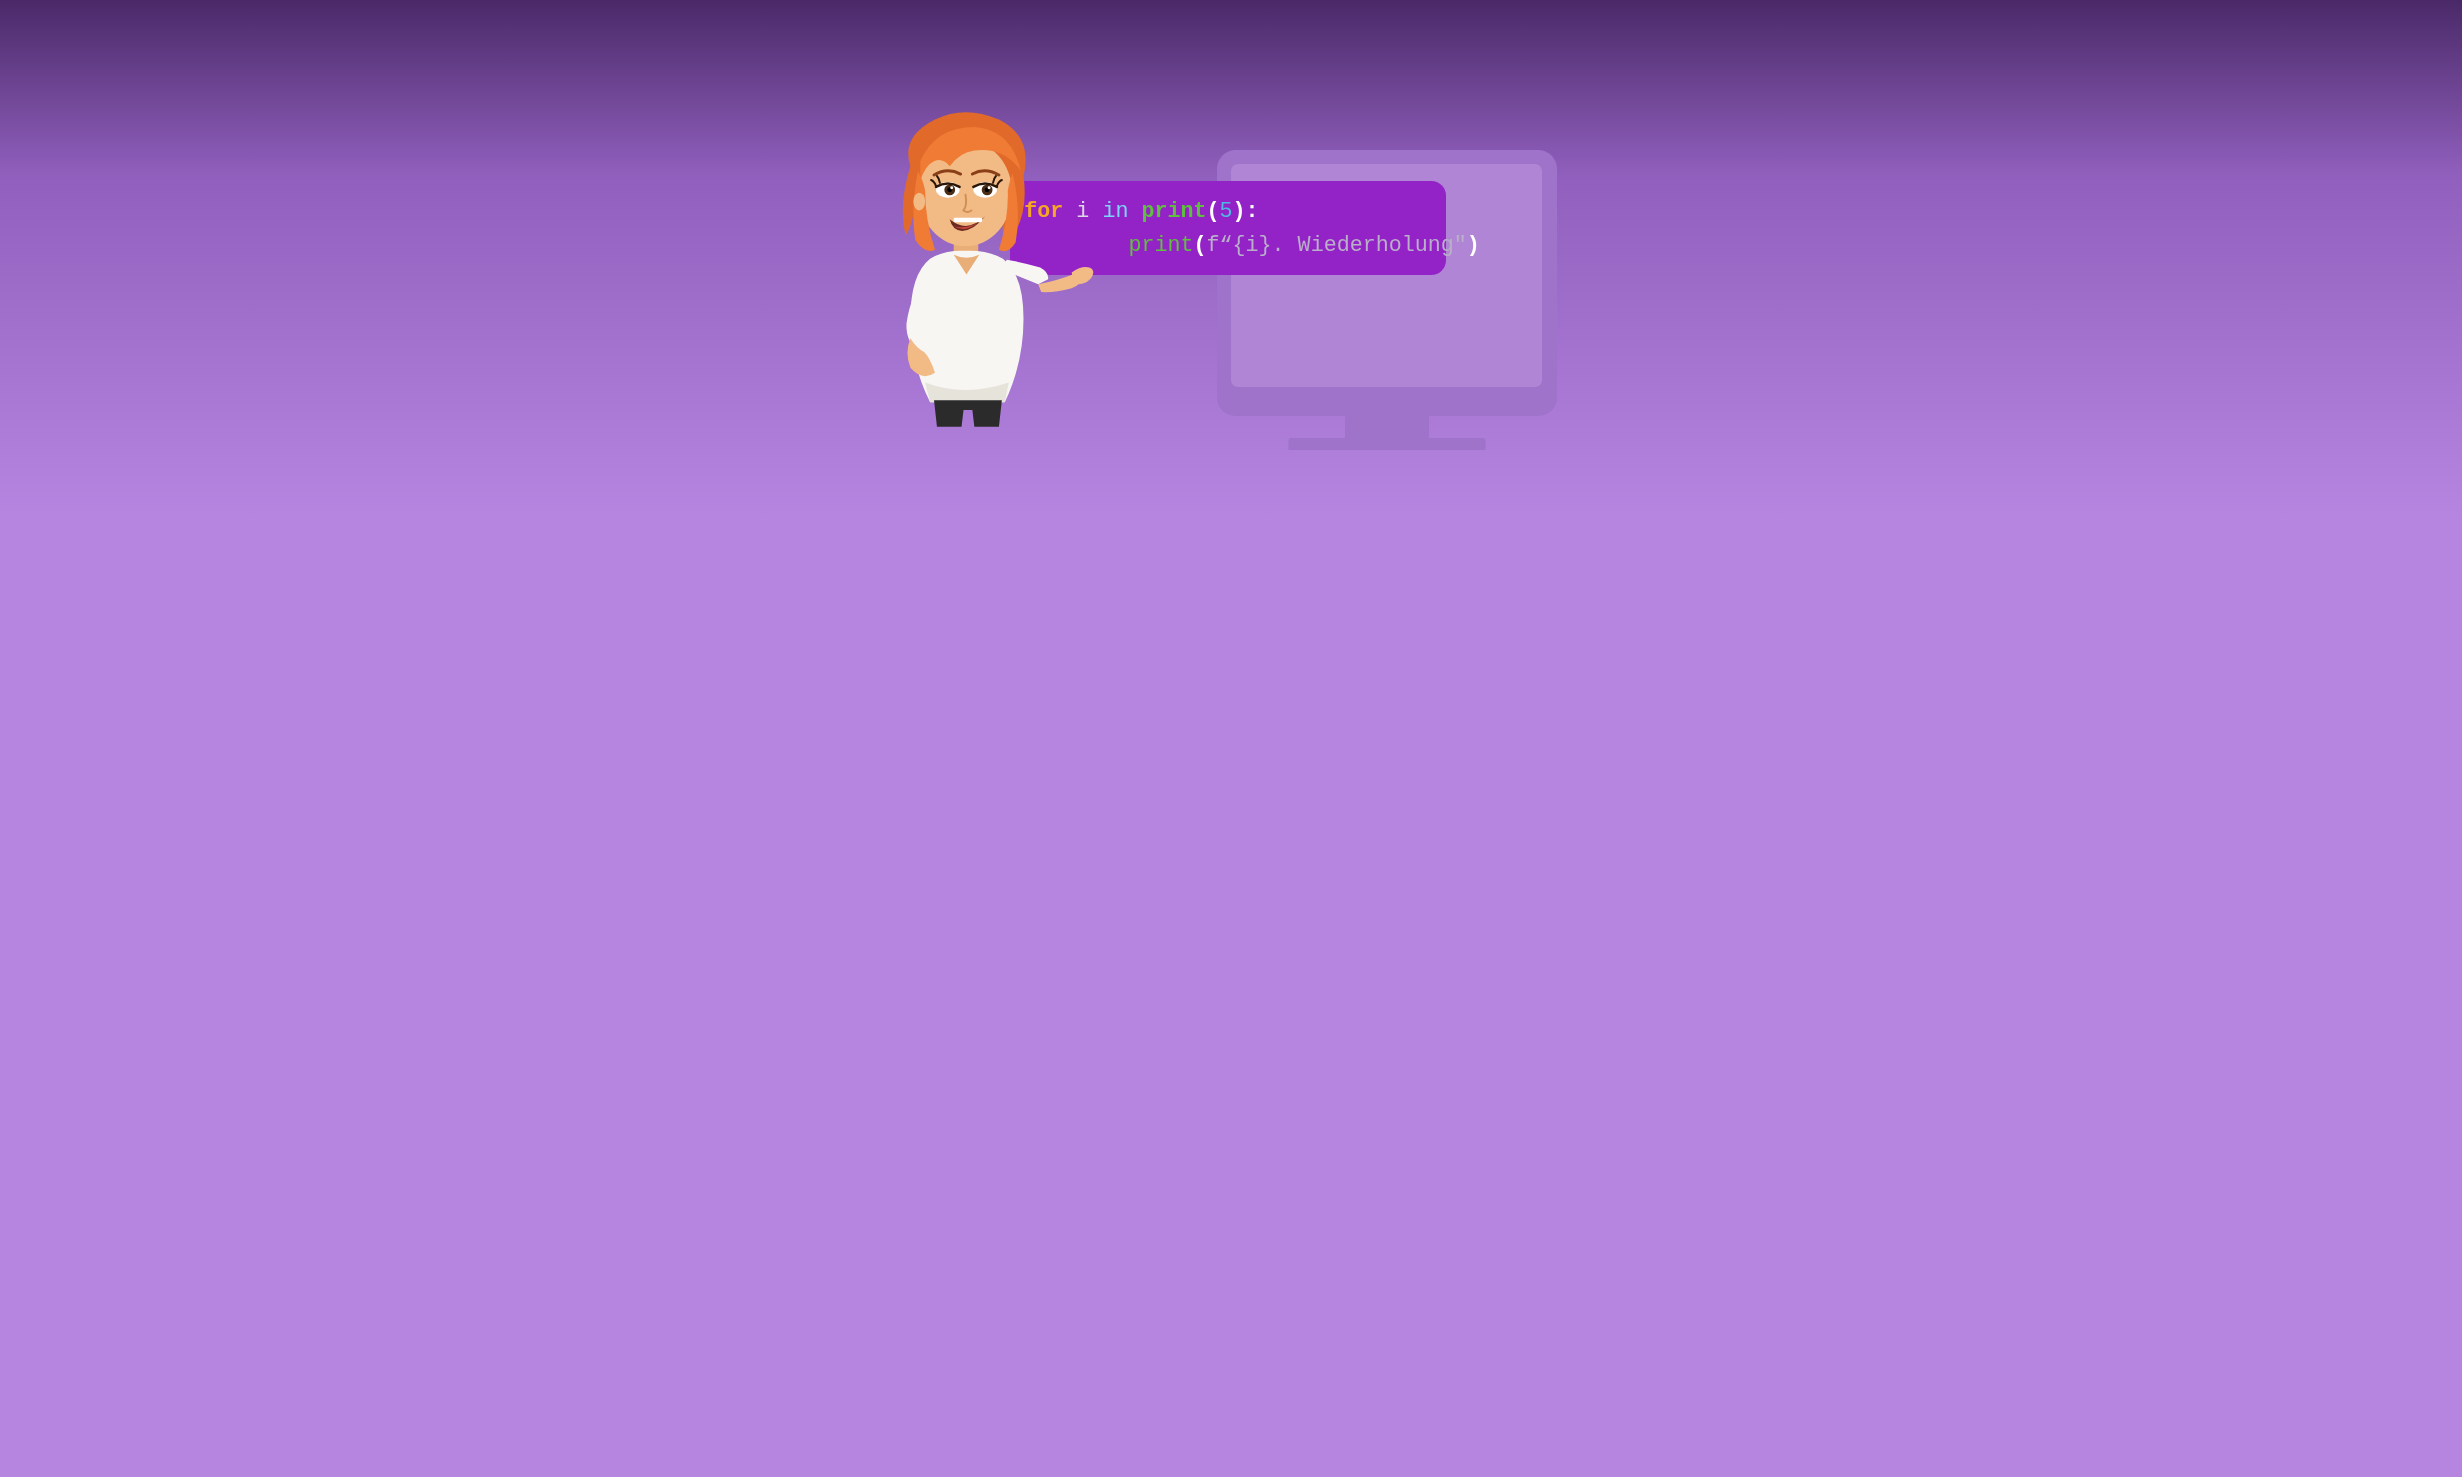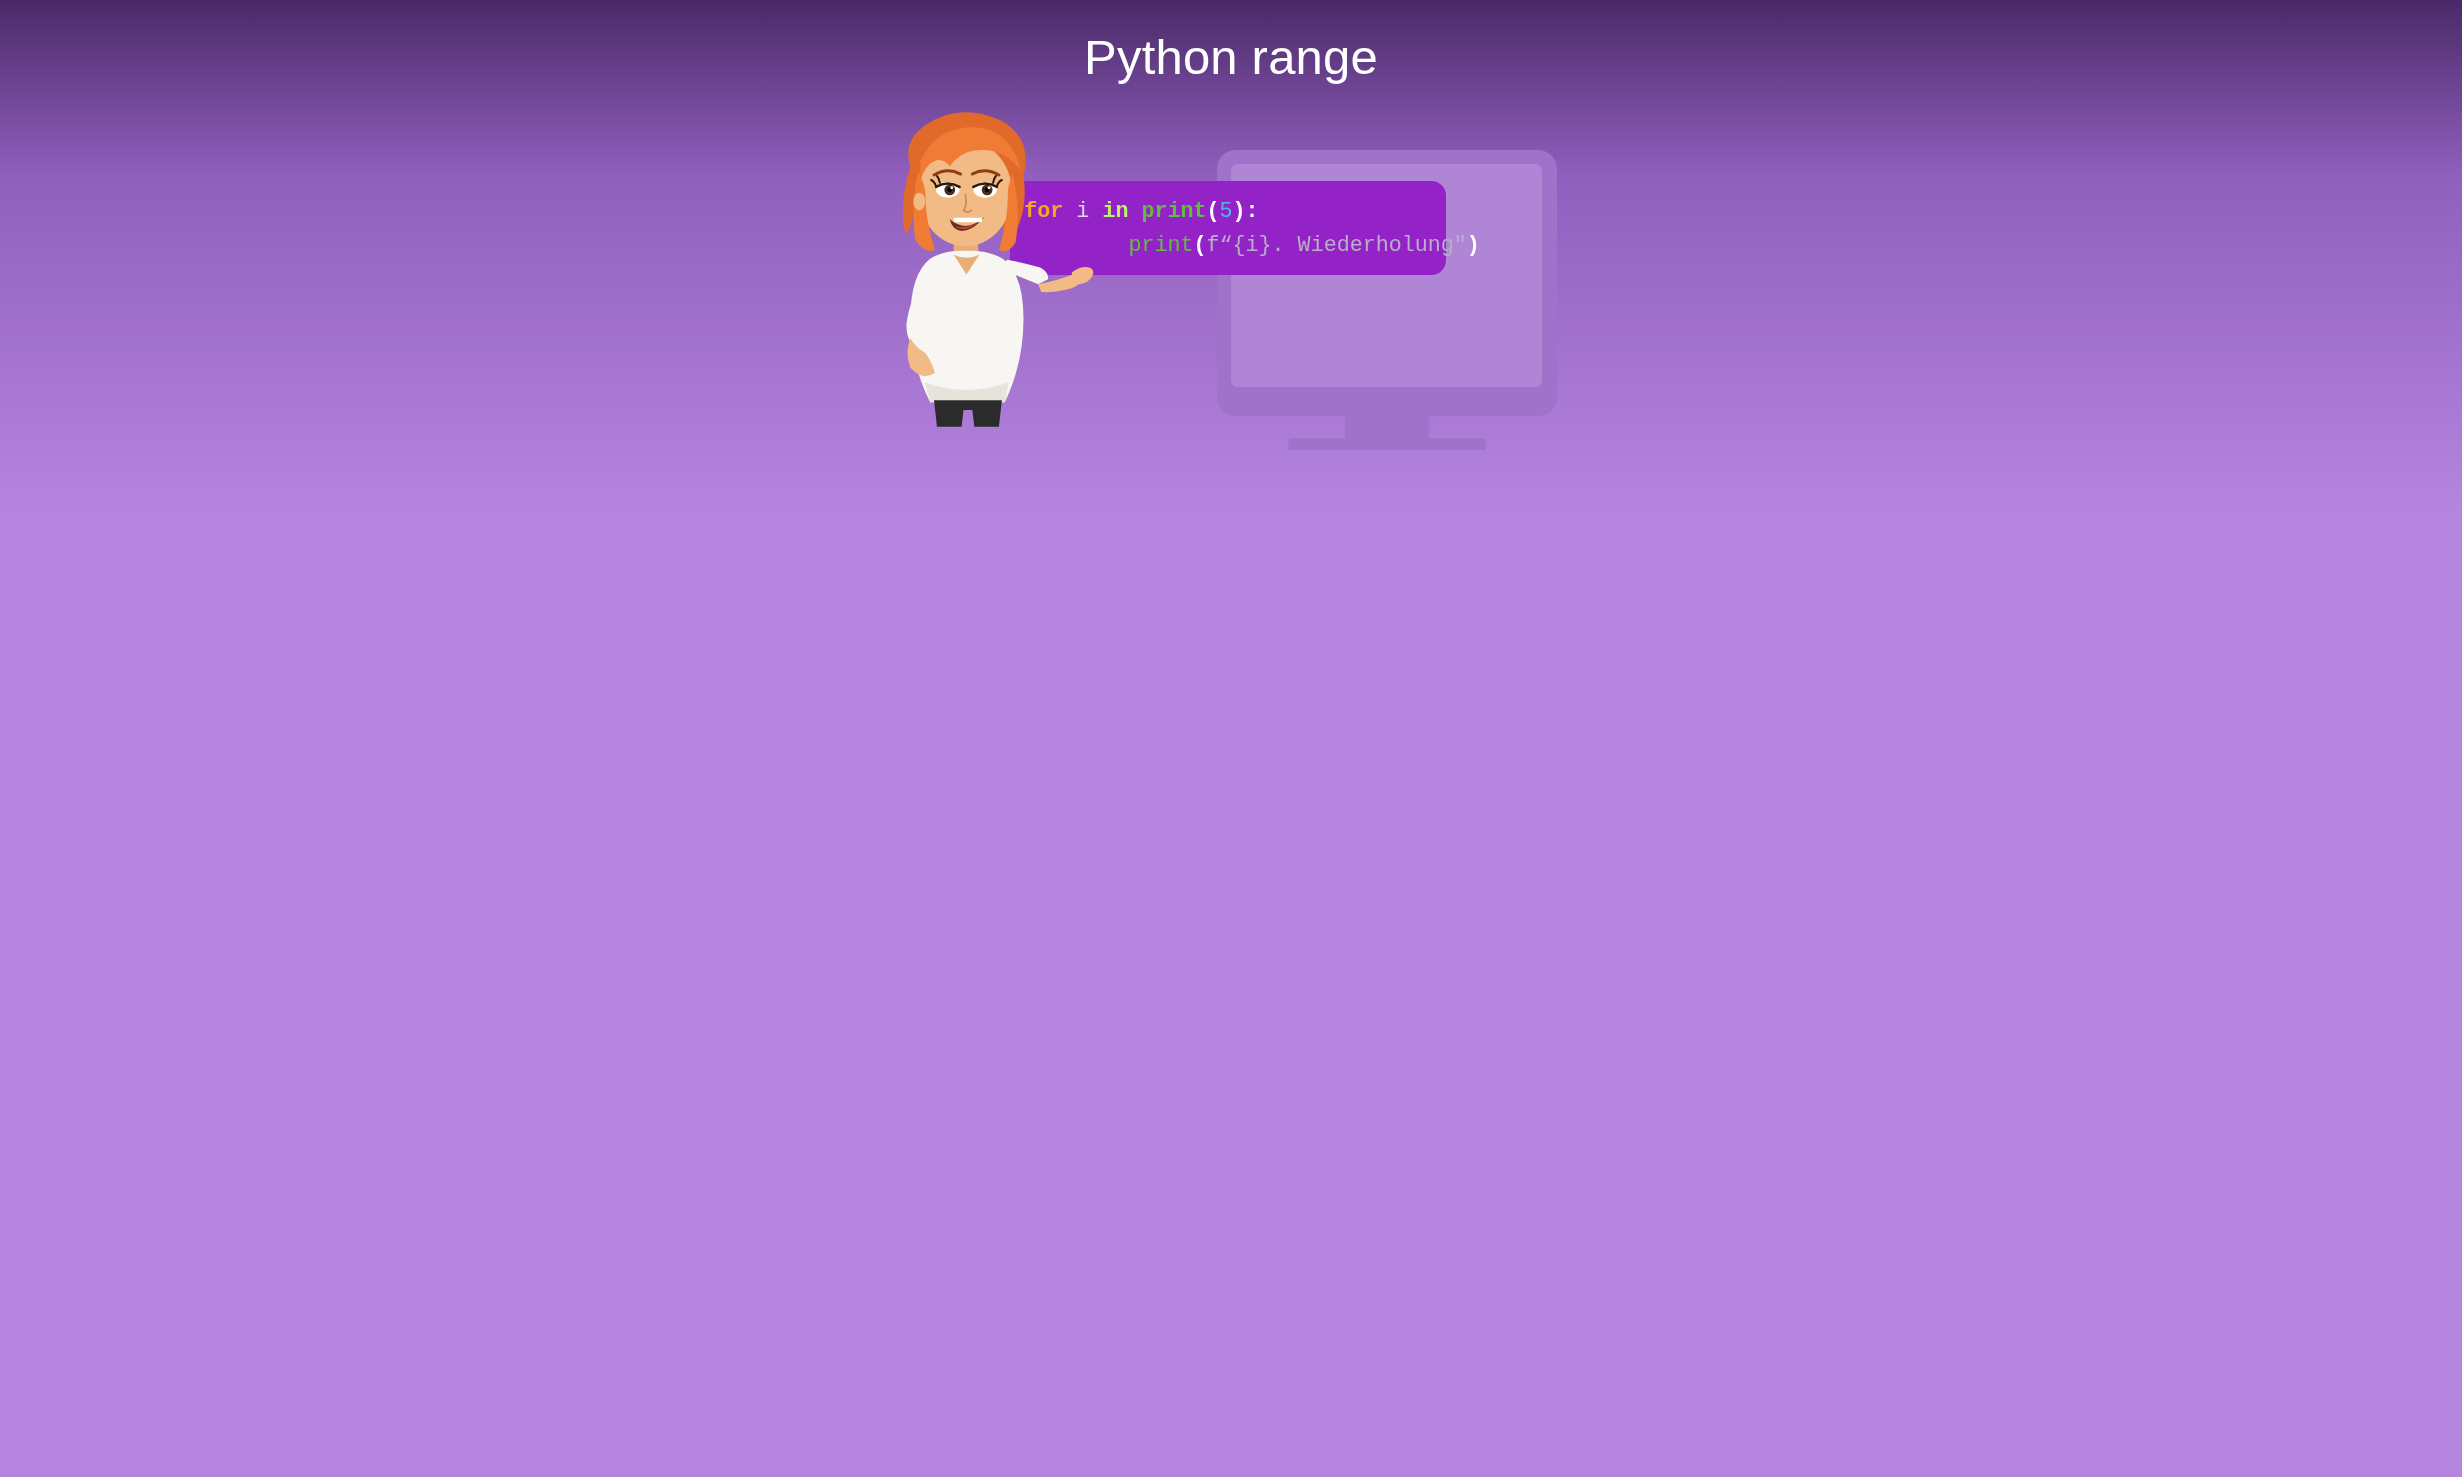--- a/index.html
+++ b/index.html
@@ -74,21 +74,21 @@
     border-radius: 14.8px;
     padding: 13.8px 14.8px;
     font-family: "Consolas","Courier New", monospace;
     font-size: 21.7px;
     line-height: 1.58;
     color: #d6cfe0;
     white-space: pre;
   }
   .kw-for { color: #f6a623; font-weight: bold; }
   .var-i { color: #dcd6e6; }
-  .kw-in { color: #bef264; font-weight: bold; }
+  .kw-in { color: #7dd3fc; font-weight: normal; }
   .fn-range { color: #5fbf3f; font-weight: bold; }
   .paren { color: #ffffff; font-weight: bold; }
   .num { color: #4fb7e6; }
   .colon { color: #ffffff; font-weight: bold; }
   .fn-print { color: #5fbf3f; font-weight: normal; }
   .str { color: #b9afc8; }
 
   .character {
     position: absolute;
     left: 19.7px;
@@ -96,21 +96,20 @@
     width: 177px;
     height: 320px;
   }
   .character svg { width: 100%; height: 100%; overflow: visible; }
 </style>
 </head>
 <body>
 
 <div class="stage">
 
-  <div class="title">Python range</div>
 
   <div class="monitor">
     <div class="monitor-screen"></div>
     <div class="monitor-stand"></div>
     <div class="monitor-base"></div>
   </div>
 
   <div class="code-box"><span class="kw-for">for</span> <span class="var-i">i</span> <span class="kw-in">in</span> <span class="fn-range">print</span><span class="paren">(</span><span class="num">5</span><span class="paren">)</span><span class="colon">:</span>
 <span>        </span><span class="fn-print">print</span><span class="paren">(</span><span class="str">f“{i}. Wiederholung"</span><span class="paren">)</span></div>
 

